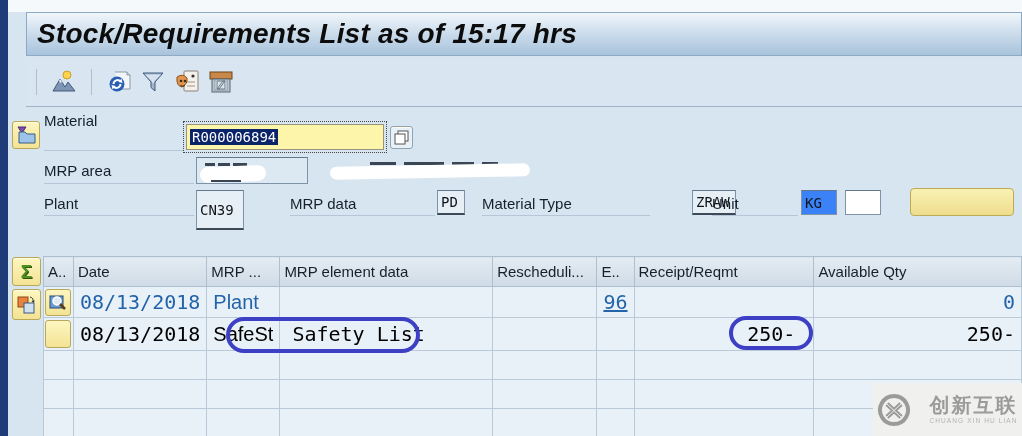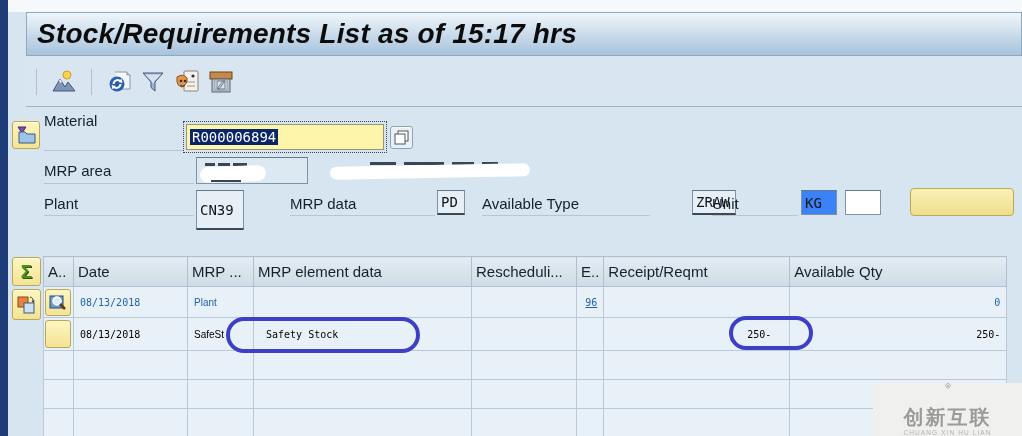--- a/index.html
+++ b/index.html
@@ -37,30 +37,30 @@
     border-radius:4px; }
 
   
   .redact-frag { position:absolute; background:#3a4654; }
   .redact-blob { position:absolute; background:#ffffff; border-radius:8px; }
 
   
   #mrp-table { position:absolute; left:43px; top:256px; border-collapse:collapse; table-layout:fixed; background:#e9f1f8; }
   #mrp-table th { background:linear-gradient(#e4ecf3,#cfdbe6); font-size:15px; font-weight:normal; color:#15202b;
     text-align:left; padding:0 4px; border:1px solid #aebfcf; height:30px; white-space:nowrap; overflow:hidden; }
-  #mrp-table td { border:1px solid #bac9d7; font-size:10px; padding:0 6px; white-space:nowrap; overflow:hidden; height:31px; }
+  #mrp-table td { border:1px solid #bac9d7; font-size:20px; padding:0 6px; white-space:nowrap; overflow:hidden; height:31px; }
   #mrp-table tr.empty-row td { height:29px; }
   .c-blue { color:#2364a8; }
   .t-right { text-align:right; }
   .link { text-decoration:underline; cursor:pointer; }
 
   .annotation { position:absolute; border:4px solid #3d3fc4; border-radius:18px; pointer-events:none; }
 
   #watermark { position:absolute; left:873px; top:383px; width:149px; height:53px; background:#f0f0ee;
-    display:flex; align-items:center; justify-content:center; gap:18px;flex-direction:column; }
+    display:flex; align-items:center; justify-content:center; gap:18px; }
   #watermark .wm-text { display:flex; flex-direction:column; line-height:1; }
   #watermark .wm-cn { font-size:20px; font-weight:bold; color:#9b9b99; letter-spacing:2px; }
   #watermark .wm-en { font-size:6.5px; color:#b3b3b1; letter-spacing:1.1px; margin-top:3px; }
 </style>
 </head>
 <body>
 
 <div id="frame">
   <div id="navy-strip"></div>
   <div id="top-strip"></div>
@@ -152,21 +152,21 @@
     <div class="redact-frag" style="left:152px; top:5px; width:16px; height:3px;"></div>
     <div class="redact-blob" style="left:0; top:8px; width:200px; height:13px; transform:rotate(-1deg);"></div>
   </div>
 
   <div class="label" style="left:44px; top:195px;">Plant</div>
   <div class="label-underline" style="left:44px; top:215px; width:150px;"></div>
   <div class="field mono sunken-dark" style="left:196px; top:190px; width:48px; height:40px;">CN39</div>
   <div class="label" style="left:290px; top:195px;">MRP data</div>
   <div class="label-underline" style="left:290px; top:215px; width:145px;"></div>
   <div class="field mono sunken-dark" style="left:437px; top:190px; width:28px; height:25px;">PD</div>
-  <div class="label" style="left:482px; top:195px;">Available Type</div>
+  <div class="label" style="left:482px; top:195px;">Material Type</div>
   <div class="label-underline" style="left:482px; top:215px; width:168px;"></div>
   <div class="field mono sunken-dark" style="left:692px; top:190px; width:44px; height:25px;">ZRAW</div>
   <div class="label" style="left:712px; top:195px;">Unit</div>
   <div class="label-underline" style="left:712px; top:215px; width:86px;"></div>
   <div class="field mono" style="left:801px; top:190px; width:36px; height:25px; background:#3b82f6;">KG</div>
   <div class="field mono" style="left:845px; top:190px; width:36px; height:25px; background:#fff;"></div>
   <div class="yellow-btn" style="left:910px; top:188px; width:104px; height:28px;"></div>
 
   <div class="icon-btn" style="left:12px; top:257px; width:29px; height:29px;">
     <span style="font-size:19px; font-weight:bold; color:#4e8f1d; text-shadow:1px 1px 0 #2e5a10;">Σ</span>
@@ -219,21 +219,21 @@
       <td class="mono c-blue link t-right">96</td>
       <td class="mono t-right"></td>
       <td class="mono c-blue t-right">0</td>
     </tr>
     <tr style="height:33px;">
       <td style="padding:0 1px;">
         <div style="width:26px; height:28px; background:linear-gradient(#fdf6c0,#f3e394); border:1px solid #b9a85a; border-radius:3px;"></div>
       </td>
       <td class="mono">08/13/2018</td>
       <td>SafeSt</td>
-      <td class="mono" style="padding-left:12px;">Safety Stock</td>
+      <td class="mono" style="padding-left:12px;">Safety List</td>
       <td class="mono t-right"></td>
       <td class="mono t-right"></td>
       <td class="mono t-right" style="padding-right:18px;">250-</td>
       <td class="mono t-right">250-</td>
     </tr>
     <tr class="empty-row">
       <td></td>
           <td></td>
           <td></td>
           <td></td>

